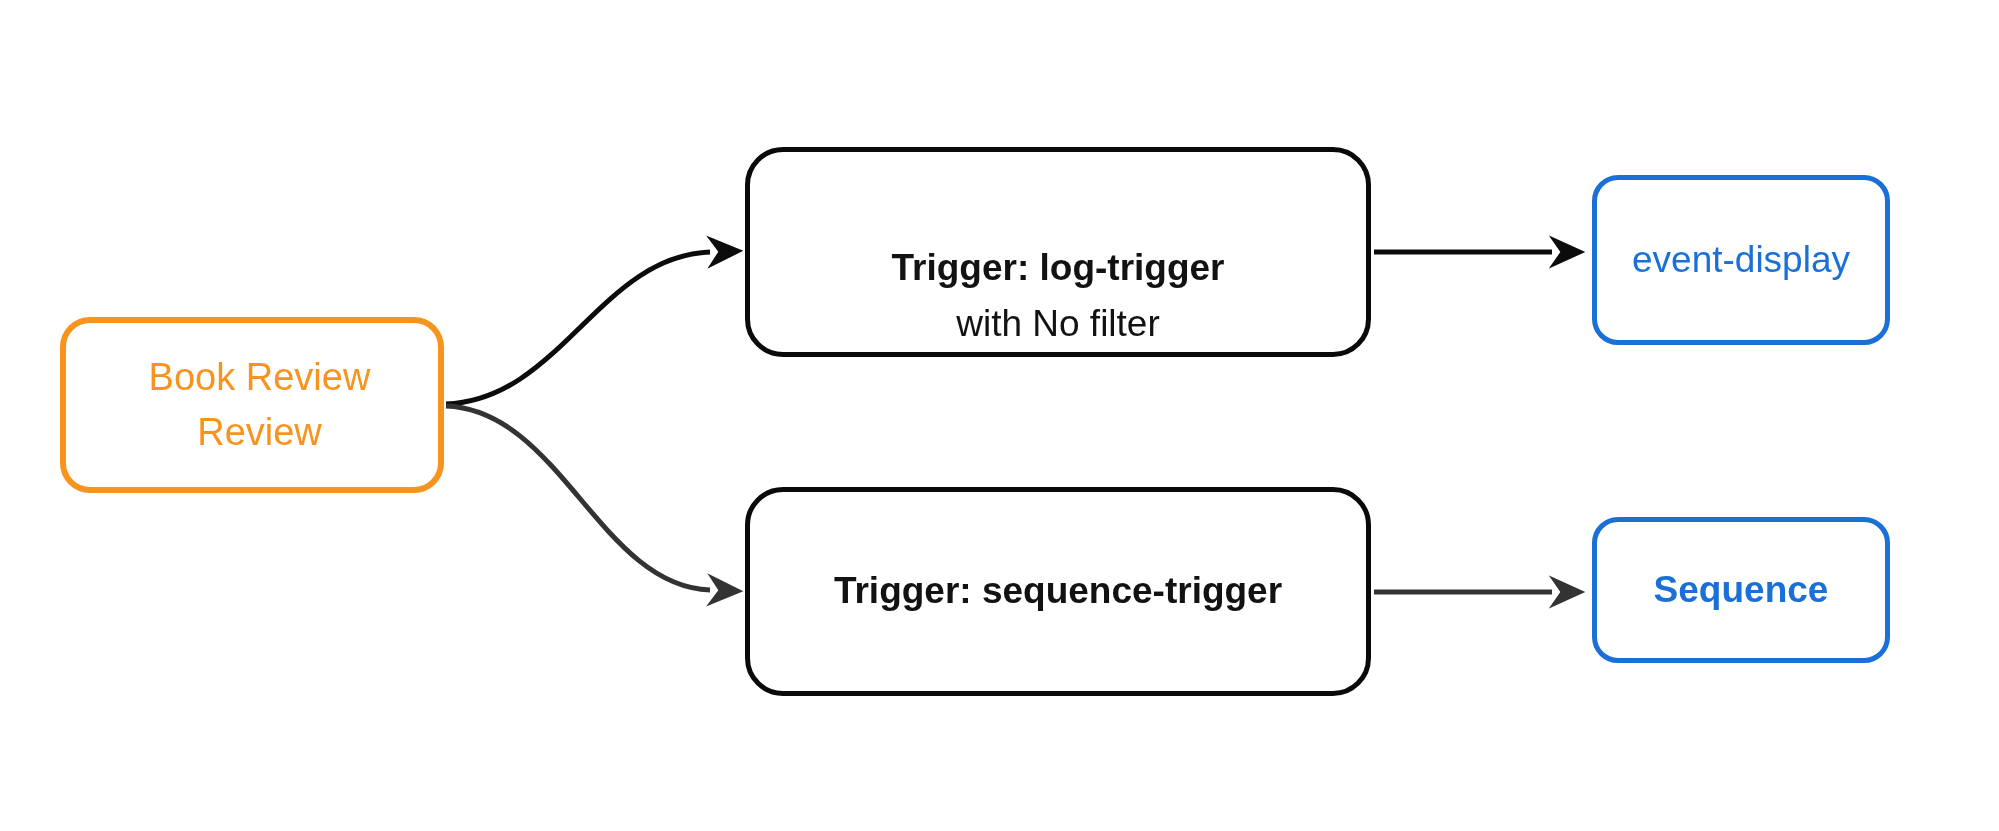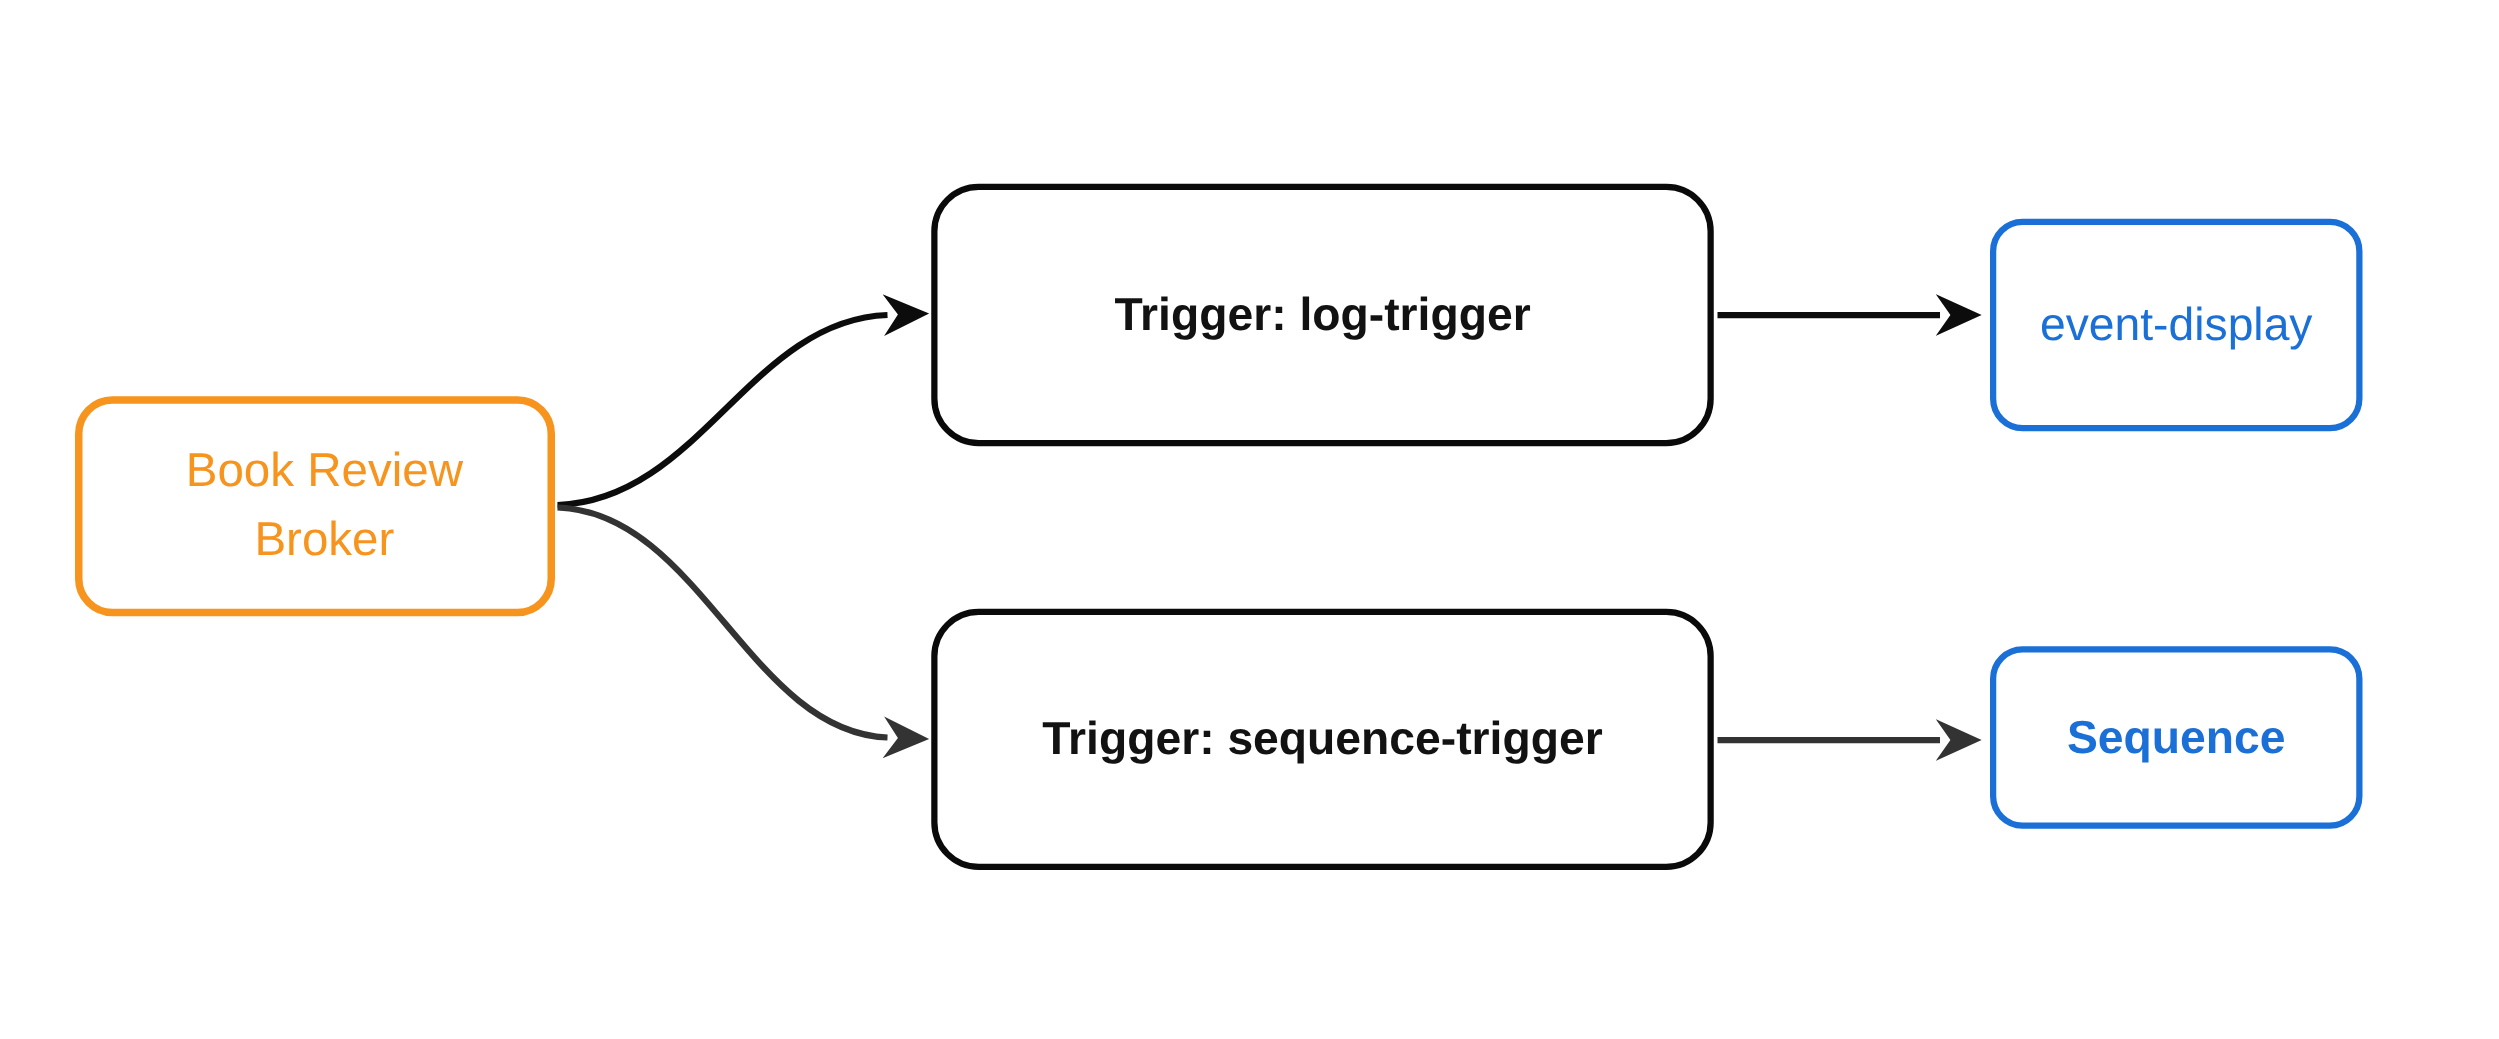--- a/index.html
+++ b/index.html
@@ -47,21 +47,21 @@
   }
   .node-trigger {
     left: 745px;
     width: 626px;
     border: 5px solid #0a0a0a;
     border-radius: 38px;
     color: #121212;
     font-size: 37px;
     line-height: 1.52;
   }
-  .node-trigger-1 { top: 147px; height: 210px; }
+  .node-trigger-1 { top: 147px; height: 210px; justify-content: flex-end; }
   .node-trigger-2 { top: 487px; height: 209px; text-align: center; }
   .node-trigger .trigger-title { font-weight: 700; }
   .node-out {
     left: 1592px;
     width: 298px;
     border: 5px solid #1A70D6;
     border-radius: 26px;
     color: #1A70D6;
     font-size: 37px;
   }
@@ -87,25 +87,26 @@
 
     <path d="M 446 406 C 560 410, 600 586, 710 590" fill="none" stroke-width="5" marker-end="url(#arrow-gray)" stroke="#333333"></path>
 
     <path d="M 1374 252 L 1552 252" fill="none" stroke-width="5" marker-end="url(#arrow-black)" stroke="#0c0c0c"></path>
 
     <path d="M 1374 592 L 1552 592" fill="none" stroke-width="5" marker-end="url(#arrow-gray)" stroke="#333333"></path>
   </svg>
 
   <div class="node node-broker">
     <span>Book Review</span>
-    <span>Broker</span>
+    <span>Review</span>
   </div>
 
   <div class="node node-trigger node-trigger-1">
     <span class="trigger-title">Trigger: log-trigger</span>
+    <span class="trigger-subtitle">with No filter</span>
   </div>
 
   <div class="node node-trigger node-trigger-2">
     <span class="trigger-title">Trigger: sequence-trigger</span>
   </div>
 
   <div class="node node-out node-out-1">
     <span>event-display</span>
   </div>
 

